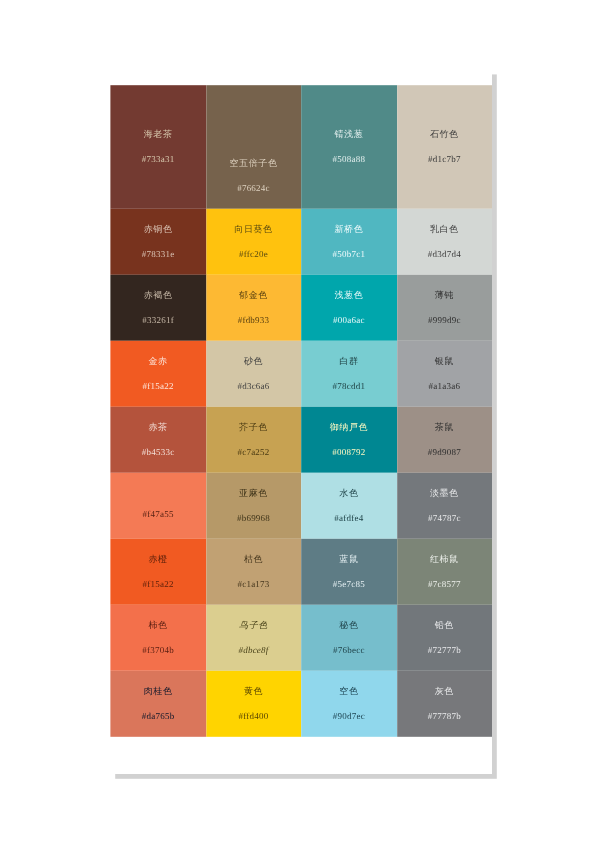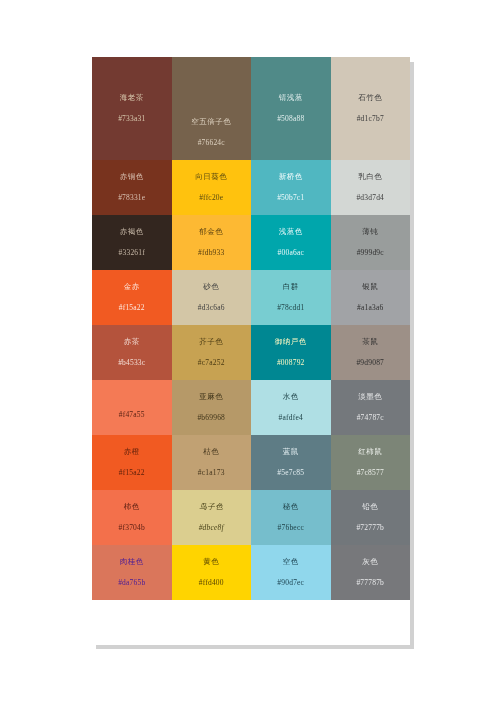--- a/index.html
+++ b/index.html
@@ -15,21 +15,21 @@
   }
   #page {
     position: relative;
     width: 500px;
     height: 707px;
     background: #ffffff;
   }
   #palette-table {
     position: absolute;
     left: 92px;
-    top: 57px;
+    top: 71px;
     width: 318px;
     border-collapse: collapse;
     table-layout: fixed;
   }
   #palette-table tr {
     height: 55px;
   }
   #palette-table td {
     width: 79.5px;
     height: 55px;
@@ -290,21 +290,21 @@
           </td>
           <td style="background: rgb(114, 119, 123);">
             <div class="swatch-inner" style="color: rgb(233, 234, 236);">
               <div class="cname">铅色</div>
               <div class="chex">#72777b</div>
             </div>
           </td>
         </tr>
         <tr>
           <td style="background: rgb(218, 118, 91);">
-            <div class="swatch-inner" style="color: #4c1d95;">
+            <div class="swatch-inner" style="color: #0f172a;">
               <div class="cname">肉桂色</div>
               <div class="chex">#da765b</div>
             </div>
           </td>
           <td style="background: rgb(255, 212, 0);">
             <div class="swatch-inner" style="color: rgb(90, 70, 0);">
               <div class="cname">黄色</div>
               <div class="chex">#ffd400</div>
             </div>
           </td>

